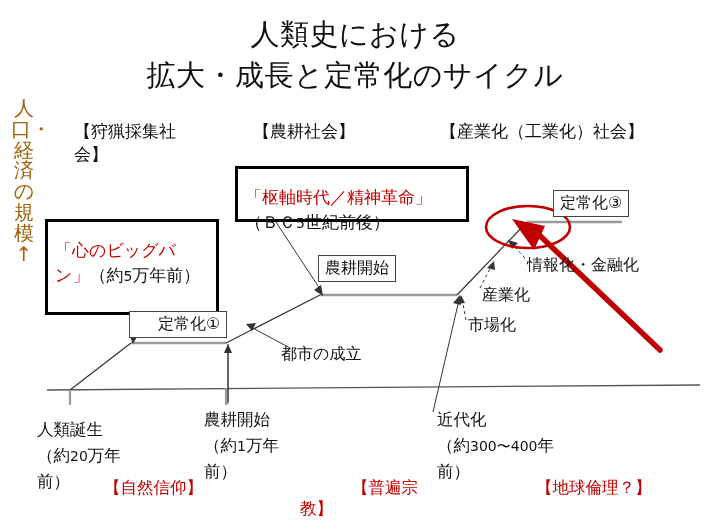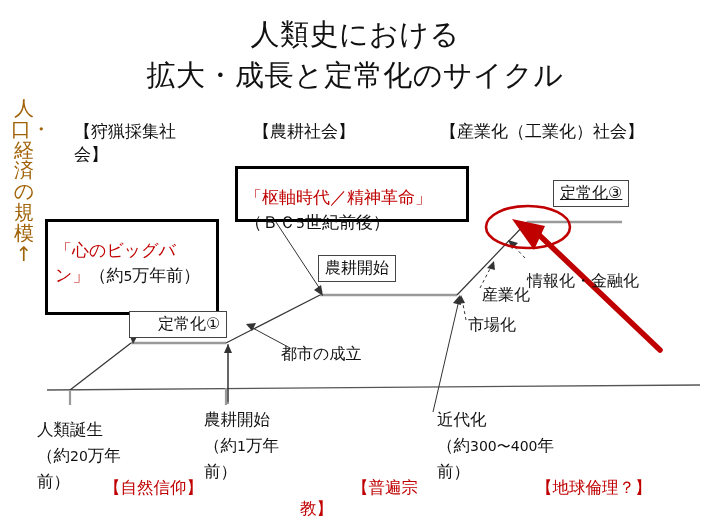--- a/index.html
+++ b/index.html
@@ -77,32 +77,32 @@
     box-sizing: border-box;
     font-size: 16px;
     line-height: 22px;
     padding: 1px 6px 2px 6px;
     white-space: nowrap;
     color: #111;
     z-index: 7;
   }
   #stat1 { left: 129px; top: 311px; padding-left: 28px; }
   #stat2 { left: 318px; top: 255px; }
-  #stat3 { left: 553px; top: 180px; text-decoration: underline; }
+  #stat3 { left: 553px; top: 190px; }
 
   
   .plain-label {
     font-size: 16px;
     line-height: 1.3;
     white-space: nowrap;
     color: #111;
     z-index: 5;
   }
   #lbl-city    { left: 281px; top: 344px; }
-  #lbl-info    { left: 527px; top: 255px; margin-top: 16px; }
+  #lbl-info    { left: 527px; top: 255px; }
   #lbl-indust  { left: 482px; top: 285px; }
   #lbl-market  { left: 468px; top: 315px; }
 
   
   .tl-label {
     font-size: 16.5px;
     line-height: 1.58;
     color: #111;
     white-space: nowrap;
   }

